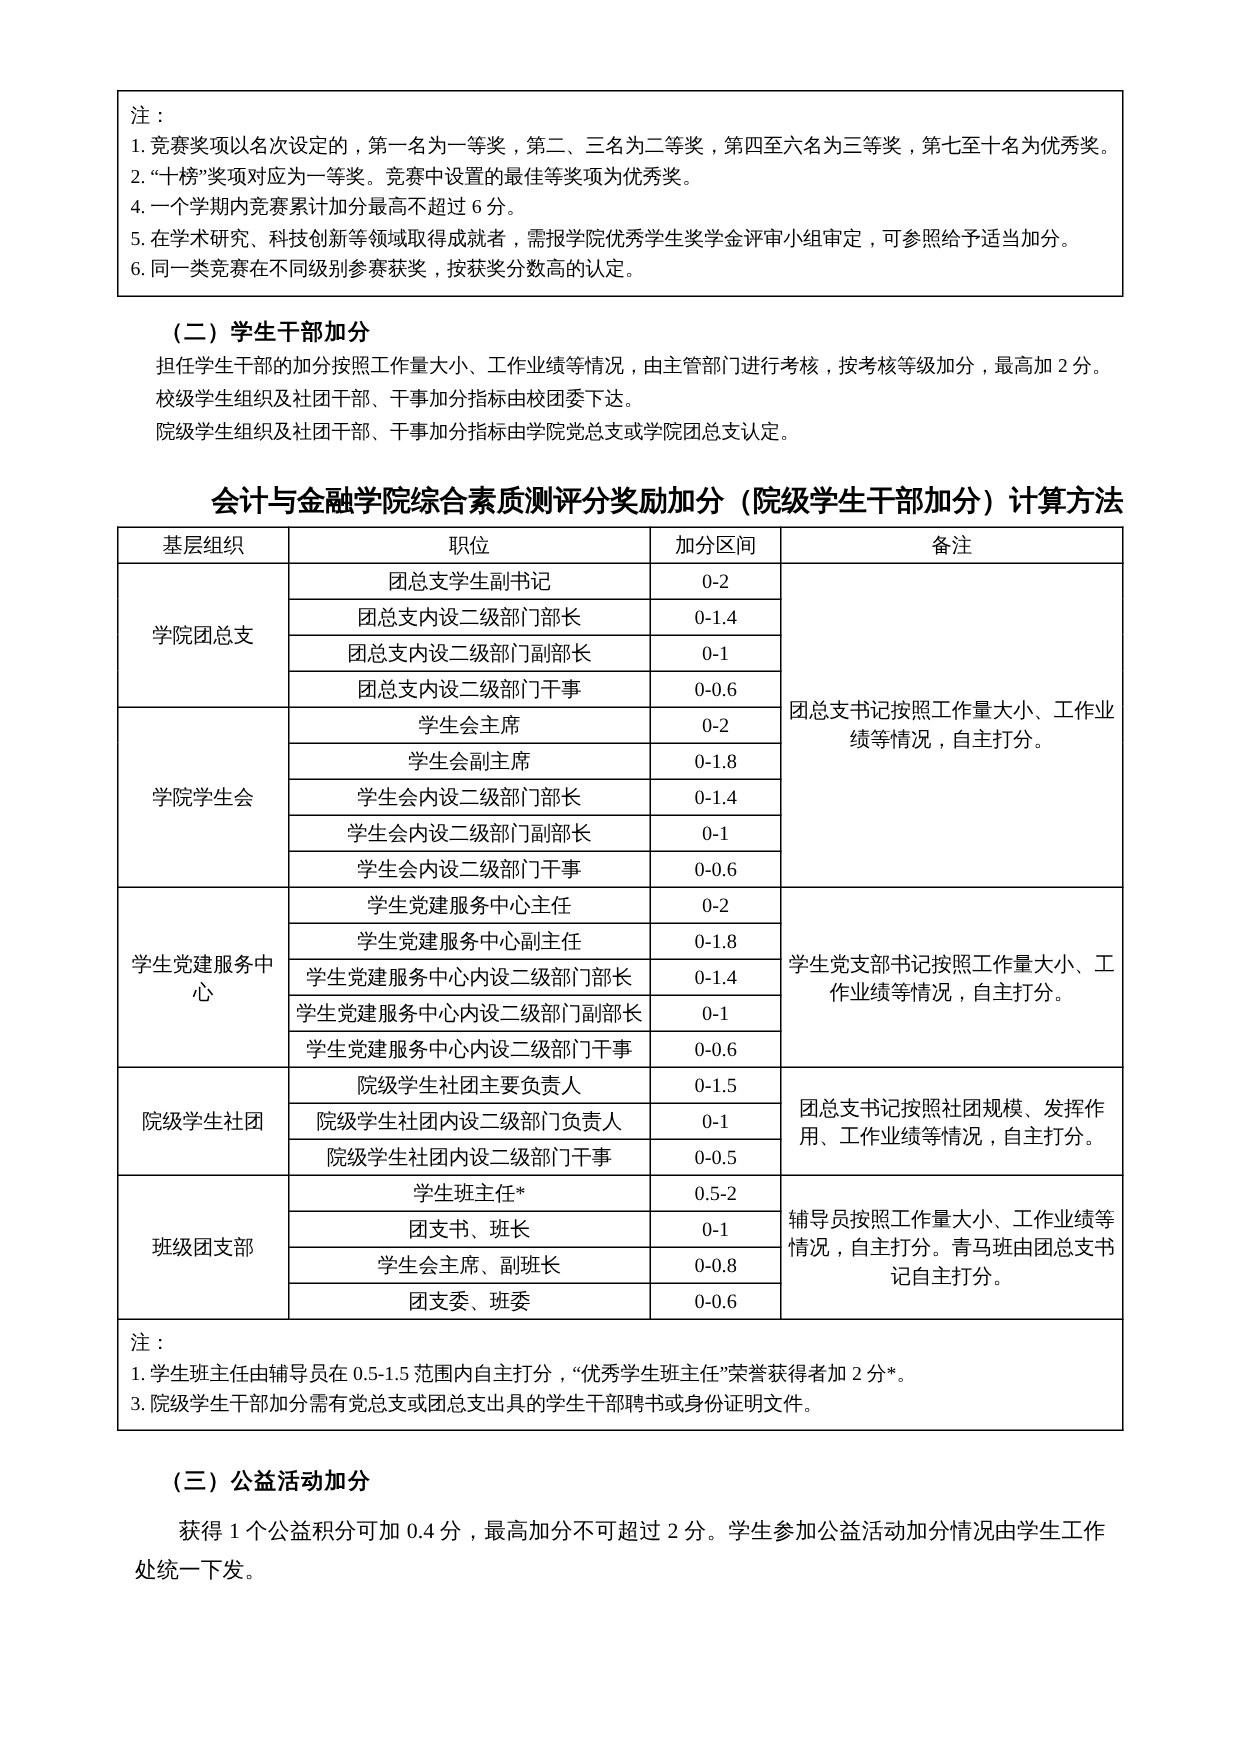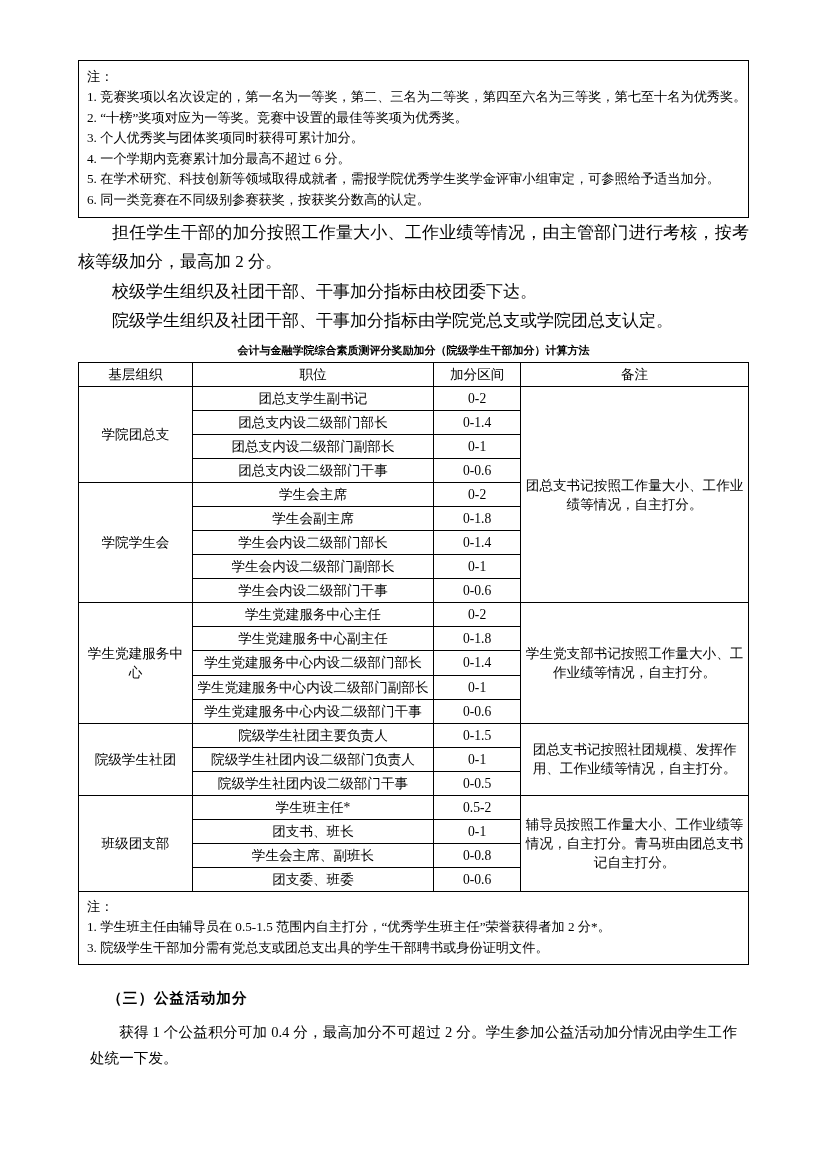--- a/index.html
+++ b/index.html
@@ -30,31 +30,31 @@
   }
   .sec-head {
     font-weight: bold;
     font-size: 14.6px;
     margin-top: 14px;
     margin-bottom: 2px;
     text-indent: 2em;
     letter-spacing: 1px;
   }
   .para {
-    font-size: 17px;
+    font-size: 13px;
     line-height: 1.72;
     text-indent: 2em;
     margin: 0;
     text-align: justify;
   }
   .tbl-title {
-    text-align: center;
+    text-align: right;
     font-weight: bold;
-    font-size: 11px;
-    margin: 8px 0 4px 0;
+    font-size: 19px;
+    margin: 21px 0 4px 0;
   }
   table.grid {
     border-collapse: collapse;
     width: 100%;
     font-size: 13.6px;
   }
   table.grid td, table.grid th {
     border: 1px solid #000;
     text-align: center;
     padding: 2px 3px;
@@ -86,26 +86,26 @@
 </style>
 </head>
 <body>
 
 <div class="page">
 
   <div class="note-box">
     <div class="note-line">注：</div>
     <div class="note-line">1. 竞赛奖项以名次设定的，第一名为一等奖，第二、三名为二等奖，第四至六名为三等奖，第七至十名为优秀奖。</div>
     <div class="note-line">2. “十榜”奖项对应为一等奖。竞赛中设置的最佳等奖项为优秀奖。</div>
-    <div class="note-line">3. 个人优秀奖与团体奖项同时获得可累计加分。</div>
     <div class="note-line">4. 一个学期内竞赛累计加分最高不超过 6 分。</div>
     <div class="note-line">5. 在学术研究、科技创新等领域取得成就者，需报学院优秀学生奖学金评审小组审定，可参照给予适当加分。</div>
     <div class="note-line">6. 同一类竞赛在不同级别参赛获奖，按获奖分数高的认定。</div>
   </div>
 
+  <div class="sec-head">（二）学生干部加分</div>
   <p class="para">担任学生干部的加分按照工作量大小、工作业绩等情况，由主管部门进行考核，按考核等级加分，最高加 2 分。</p>
   <p class="para">校级学生组织及社团干部、干事加分指标由校团委下达。</p>
   <p class="para">院级学生组织及社团干部、干事加分指标由学院党总支或学院团总支认定。</p>
 
   <div class="tbl-title">会计与金融学院综合素质测评分奖励加分（院级学生干部加分）计算方法</div>
 
   <table class="grid">
     <thead>
       <tr>
         <th class="col-org">基层组织</th>

